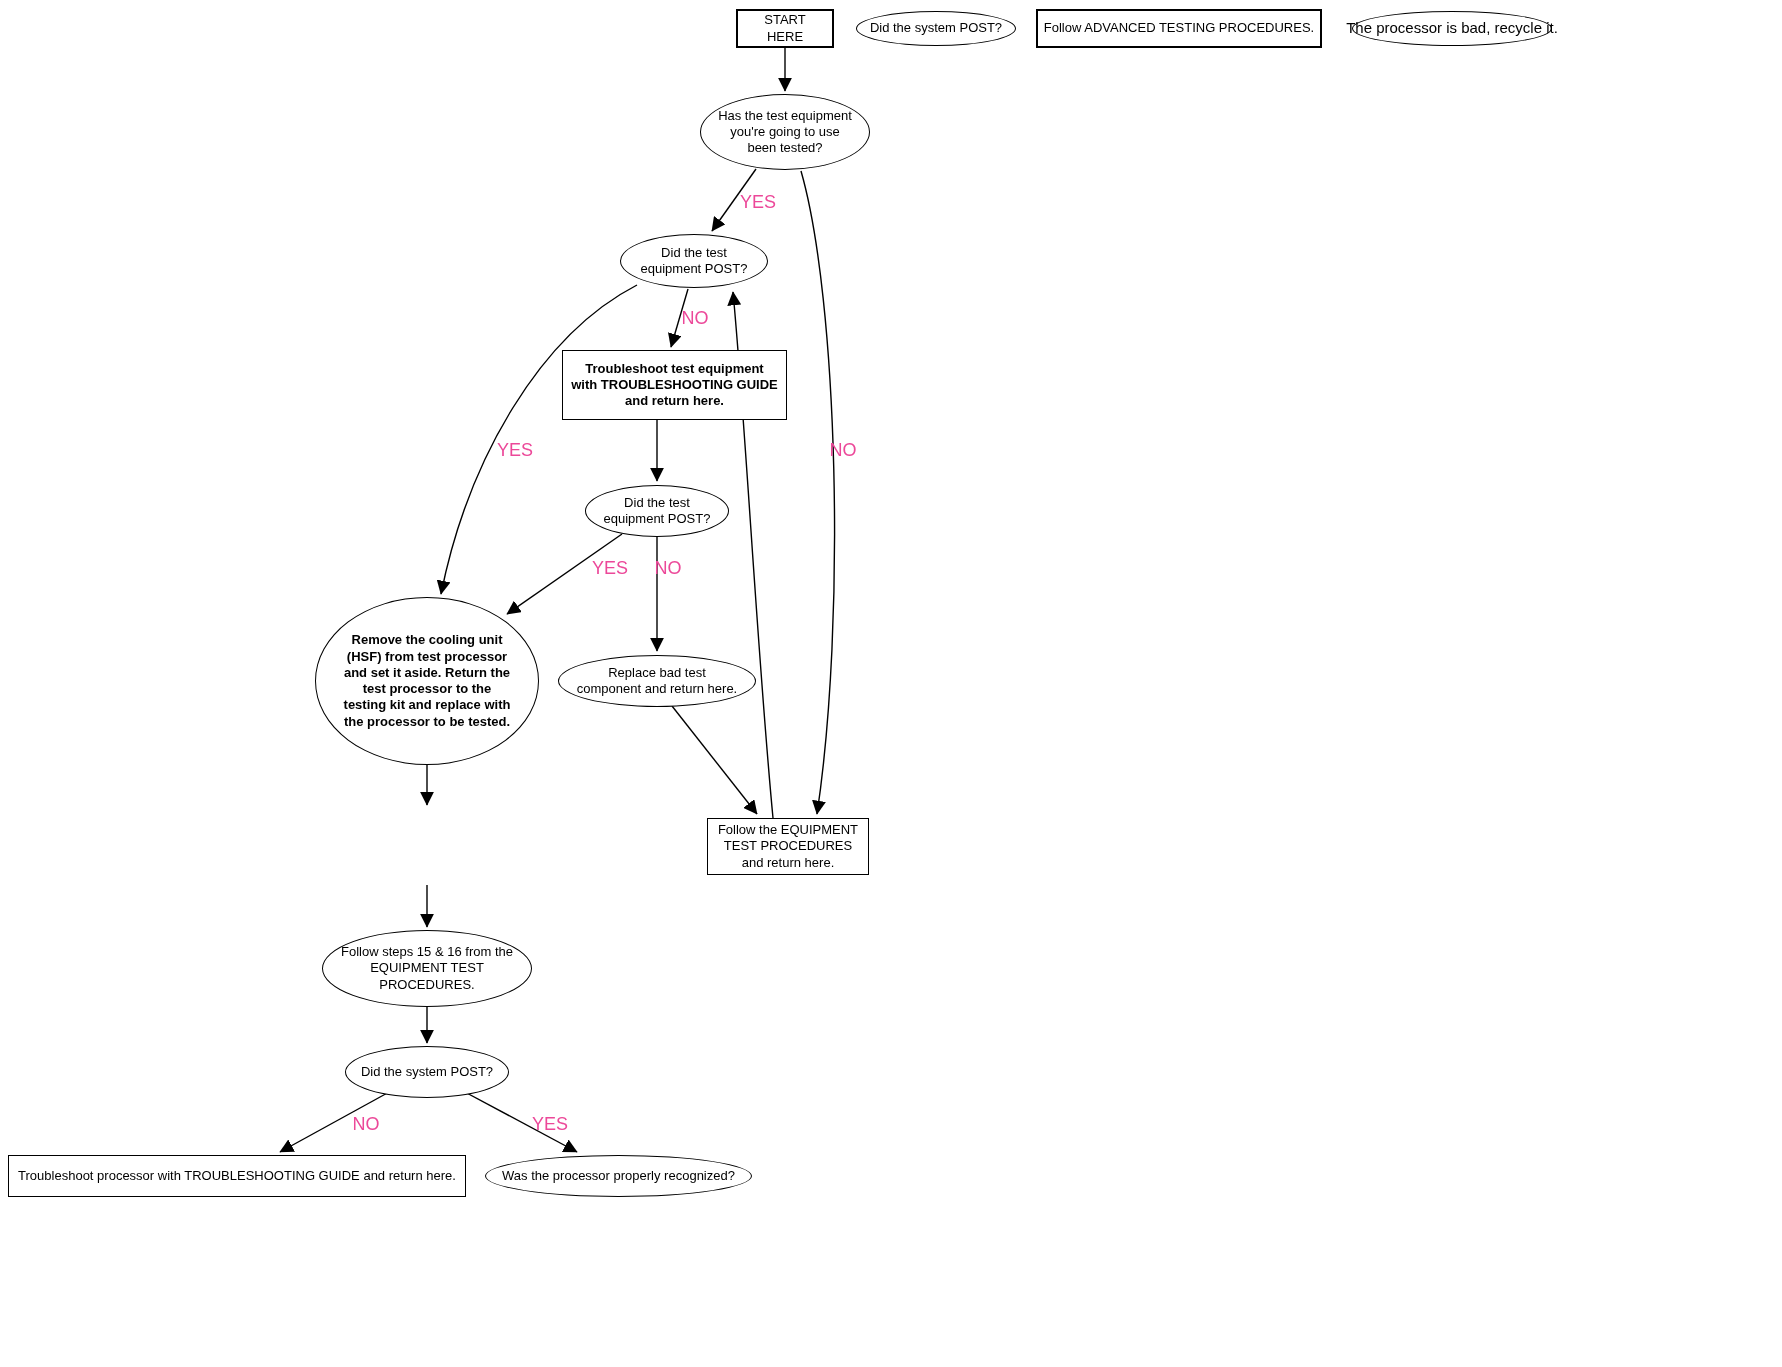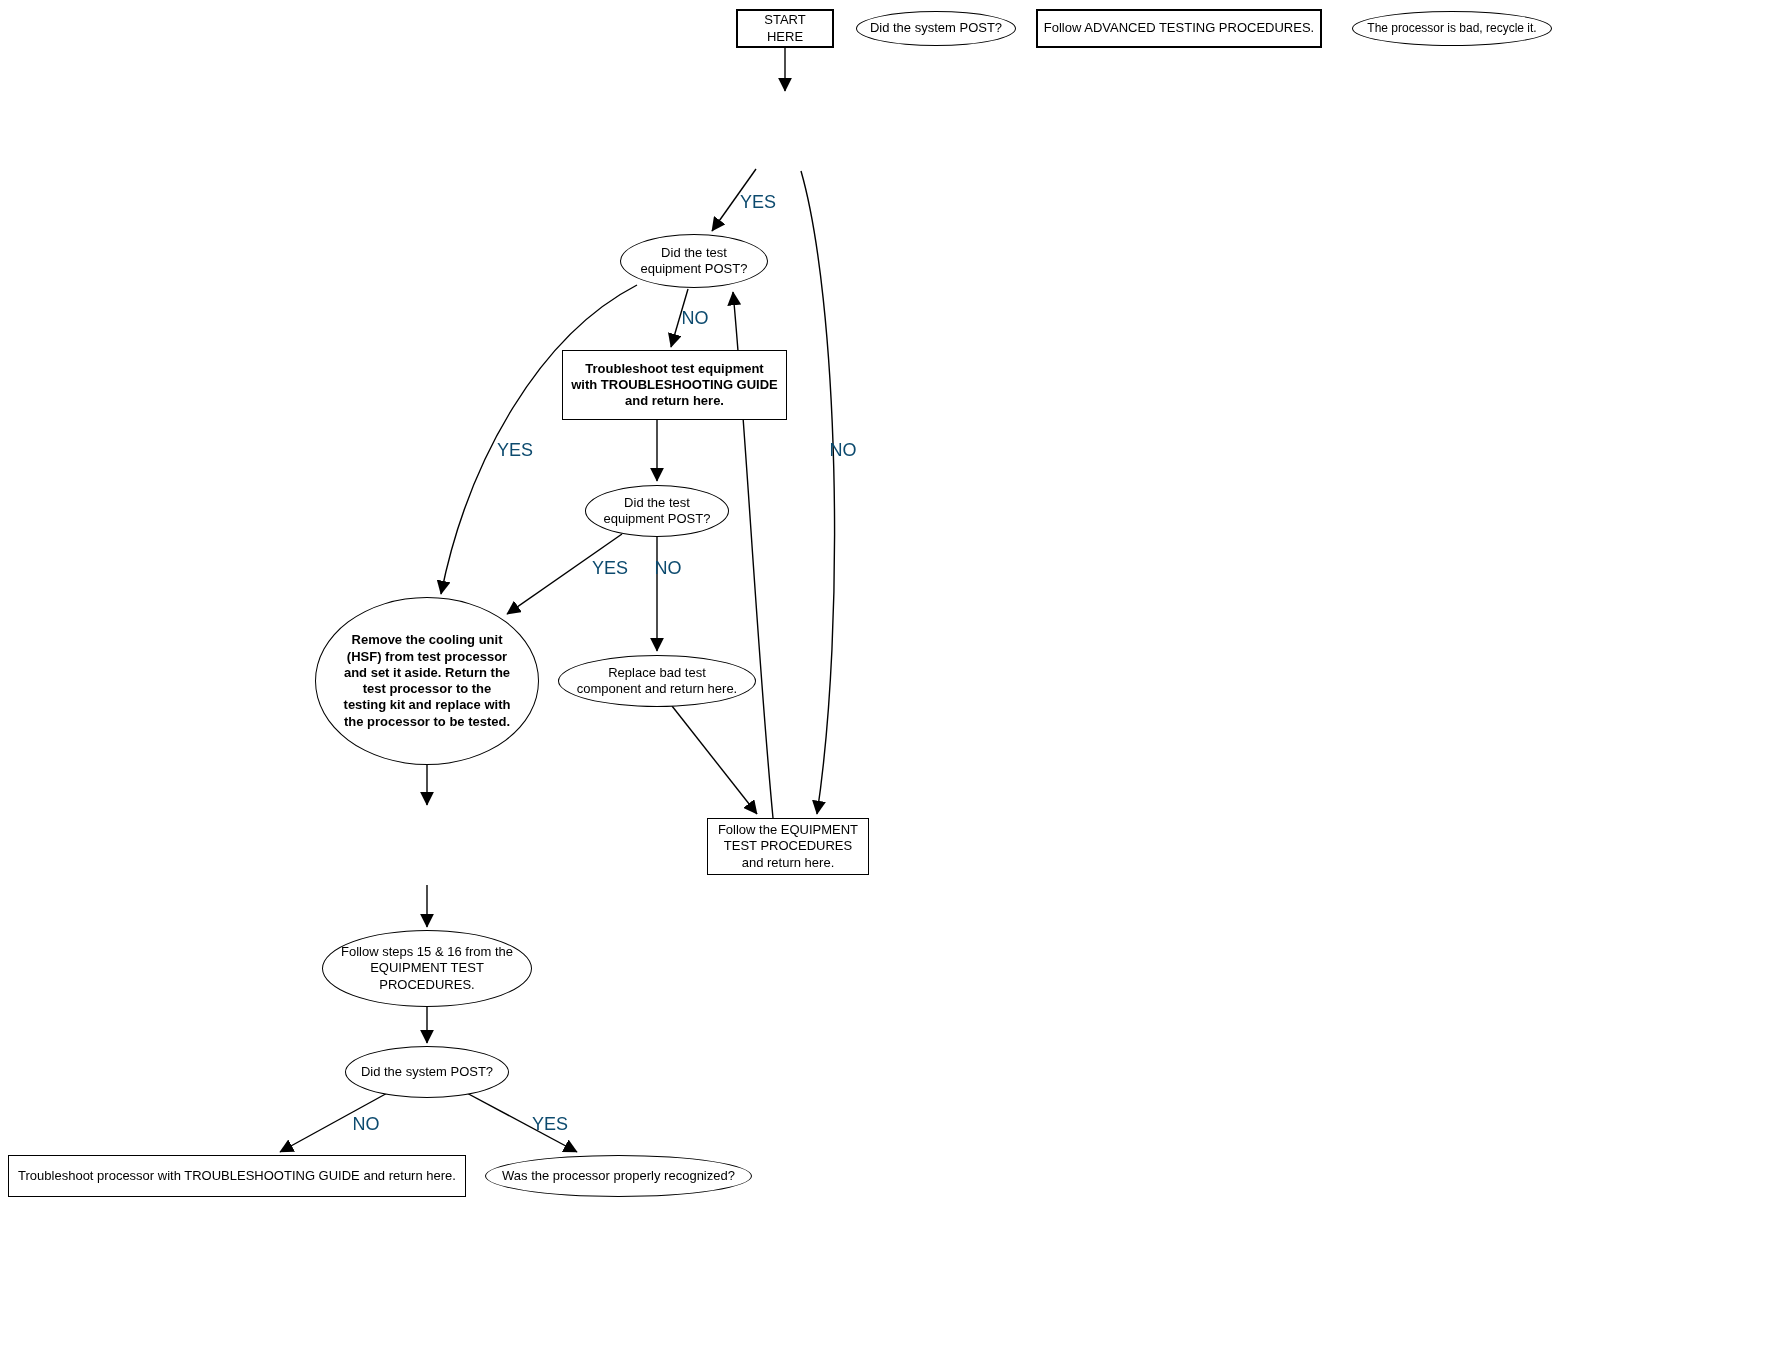--- a/index.html
+++ b/index.html
@@ -10,21 +10,21 @@
   .node {
     position:absolute; display:flex; align-items:center; justify-content:center;
     text-align:center; font-size:13px; line-height:1.25; background:#fff; color:#000; z-index:2;
   }
   .ellipse { border:1px solid #000; border-radius:50%; padding:4px 16px; }
   .rect { border:1px solid #000; padding:4px 8px; }
   .rect.bold { border-width:2px; }
   .nowrap { white-space:nowrap; padding:2px 6px;text-align:center; }
   .big-ellipse { padding:10px 26px;font-weight:bold; }
   .edge-label {
-    position:absolute; font-size:18px; color:#0c4a6e; z-index:3;
+    position:absolute; font-size:18px; color:#ec4899; z-index:3;
     transform:translate(-50%,-50%); background:transparent;
   }
 </style>
 </head>
 <body>
 
 <div class="canvas">
 
   <svg class="edges" width="1782" height="1367" viewBox="0 0 1782 1367">
     <defs>
@@ -50,22 +50,23 @@
       <path d="M463,1091 L577,1152" marker-end="url(#arrow)"></path>
     </g>
   </svg>
 
   <div class="node rect bold" style="left:736px; top:9px; width:98px; height:39px;padding-left:8px;">START HERE</div>
 
   <div class="node ellipse nowrap" style="left:856px; top:11px; width:160px; height:35px;">Did the system POST?</div>
 
   <div class="node rect bold nowrap" style="left:1036px; top:9px; width:286px; height:39px;">Follow ADVANCED TESTING PROCEDURES.</div>
 
-  <div class="node ellipse nowrap" style="left:1352px; top:11px; width:200px; height:35px; font-size:12px;">The processor is bad, recycle it.</div>
+  <div class="node ellipse nowrap" style="left:1352px; top:11px; width:200px; height:35px; font-size:15px;">The processor is bad, recycle it.</div>
 
+  <div class="node ellipse" style="left:700px; top:94px; width:170px; height:76px;">Has the test equipment you're going to use been tested?</div>
 
   <div class="node ellipse" style="left:620px; top:234px; width:148px; height:54px;">Did the test equipment POST?</div>
 
   <div class="node rect" style="left:562px; top:350px; width:225px; height:70px;font-weight:bold;">Troubleshoot test equipment with TROUBLESHOOTING GUIDE and return here.</div>
 
   <div class="node ellipse" style="left:585px; top:485px; width:144px; height:52px;">Did the test equipment POST?</div>
 
   <div class="node ellipse big-ellipse" style="left:315px; top:597px; width:224px; height:168px;">Remove the cooling unit (HSF) from test processor and set it aside. Return the test processor to the testing kit and replace with the processor to be tested.</div>
 
   <div class="node ellipse" style="left:558px; top:655px; width:198px; height:52px;">Replace bad test component and return here.</div>

